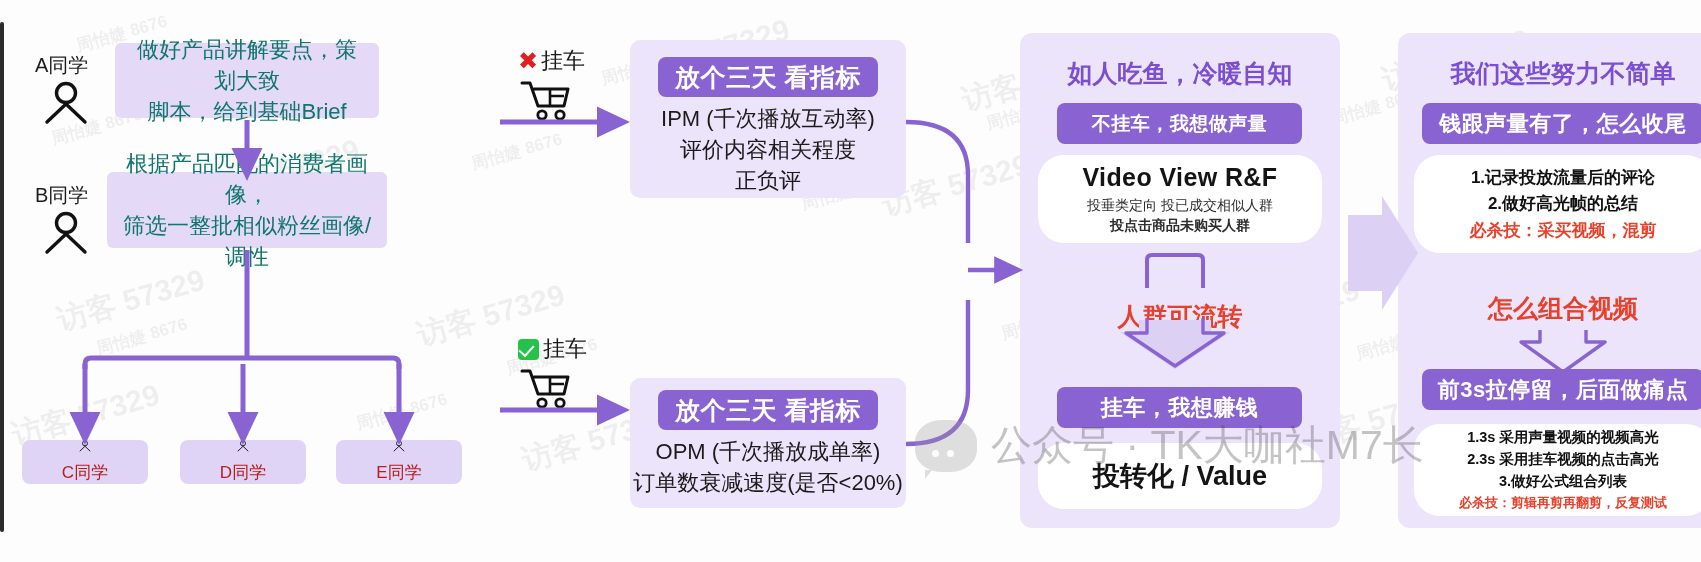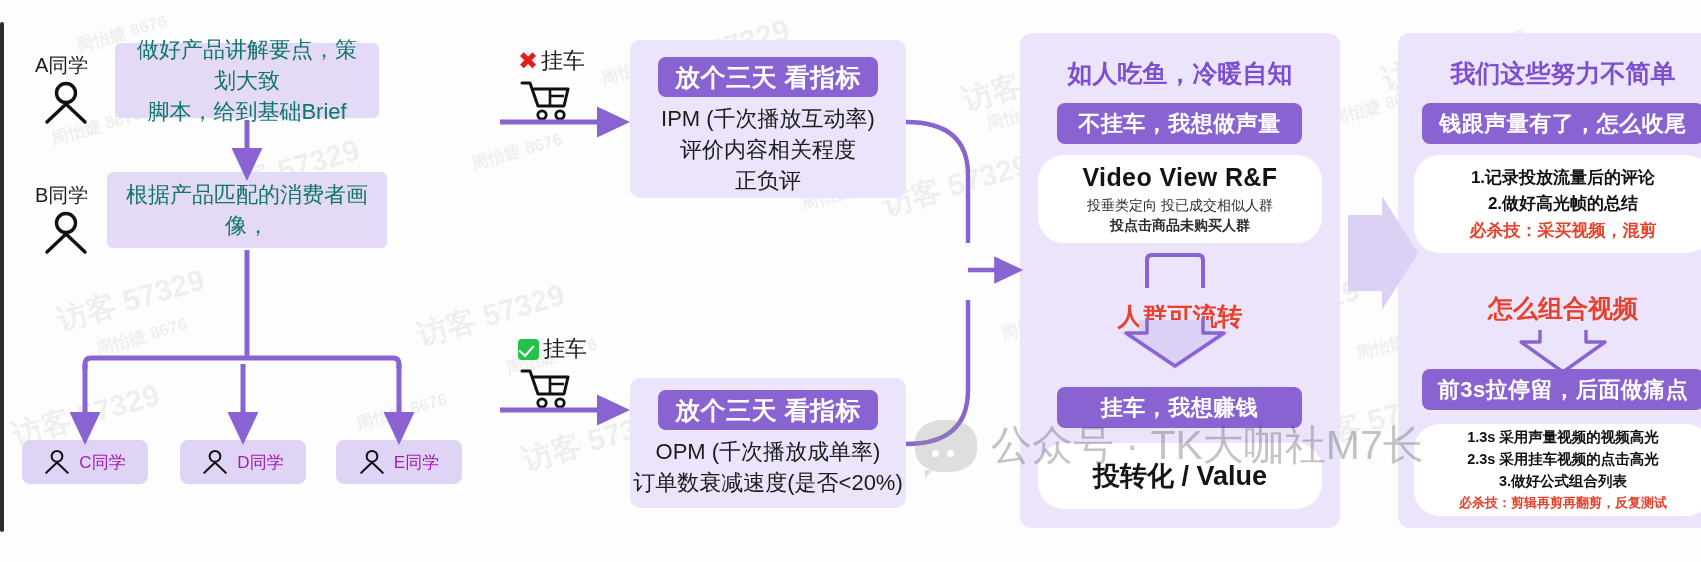--- a/index.html
+++ b/index.html
@@ -23,21 +23,21 @@
   .panel{position:absolute;background:#ece4fb;border-radius:12px;}
 
   .person-label{position:absolute;font-size:20px;color:#1c1c1c;white-space:nowrap;}
   .person-ico{position:absolute;}
 
   .txtbox{position:absolute;background:#e4d9f7;border-radius:6px;
      display:flex;flex-direction:column;align-items:center;justify-content:center;
      color:#0f766e;font-size:22px;line-height:1.42;text-align:center;padding:8px 12px;box-sizing:border-box;}
 
   .stubox{position:absolute;background:#e0d4f6;border-radius:8px;display:flex;align-items:center;
-     justify-content:center;gap:9px;font-size:17px;color:#a21caf;}
+     justify-content:center;gap:9px;font-size:17px;color:#b91c1c;flex-direction:column;}
 
   
   .pill{position:absolute;background:#8a63d2;border-radius:8px;color:#fff;
      display:flex;align-items:center;justify-content:center;font-weight:bold;text-align:left;
      letter-spacing:.5px;box-sizing:border-box;padding:3px 10px;}
 
   .panel-title{position:absolute;color:#7b4fd0;font-weight:bold;font-size:25px;text-align:center;white-space:nowrap;}
 
   .whitecard{position:absolute;background:#fff;border-radius:26px;box-sizing:border-box;
      display:flex;flex-direction:column;align-items:center;justify-content:center;}
@@ -112,20 +112,21 @@
     <path d="M4 42 L23 24 L42 42" fill="none" stroke="#111" stroke-width="3.4" stroke-linecap="round" stroke-linejoin="round"></path>
   </svg>
 
   <div class="txtbox" style="left:115px;top:43px;width:264px;height:75px;">
     <div>做好产品讲解要点，策划大致</div>
     <div>脚本，给到基础Brief</div>
   </div>
 
   <div class="txtbox" style="left:107px;top:172px;width:280px;height:76px;">
     <div>根据产品匹配的消费者画像，</div>
+    <div>筛选一整批相似粉丝画像/调性</div>
   </div>
 
   <div class="stubox" style="left:22px;top:440px;width:126px;height:44px;">
     <svg width="26" height="26" viewBox="0 0 46 46">
       <circle cx="23" cy="13" r="9.5" fill="none" stroke="#111" stroke-width="3.6"></circle>
       <path d="M4 42 L23 24 L42 42" fill="none" stroke="#111" stroke-width="3.6" stroke-linecap="round" stroke-linejoin="round"></path>
     </svg>
     <span>C同学</span>
   </div>
   <div class="stubox" style="left:180px;top:440px;width:126px;height:44px;">
@@ -174,21 +175,21 @@
     <div>正负评</div>
   </div>
 
   <div class="pill" style="left:658px;top:390px;width:220px;height:40px;font-size:25px;">放个三天 看指标</div>
   <div style="position:absolute;left:622px;top:436px;width:292px;text-align:center;font-size:22px;color:#1b1b1b;line-height:1.42;">
     <div>OPM (千次播放成单率)</div>
     <div>订单数衰减速度(是否&lt;20%)</div>
   </div>
 
   <div class="panel-title" style="left:1020px;top:57px;width:320px;">如人吃鱼，冷暖自知</div>
-  <div class="pill" style="left:1057px;top:103px;width:245px;height:41px;font-size:22px;">不挂车，我想做声量</div>
+  <div class="pill" style="left:1057px;top:103px;width:245px;height:41px;font-size:19px;">不挂车，我想做声量</div>
 
   <div class="whitecard" style="left:1038px;top:155px;width:284px;height:88px;">
     <div style="font-size:25px;font-weight:bold;color:#141414;letter-spacing:.4px;">Video View  R&amp;F</div>
     <div style="font-size:14px;color:#2e2e2e;margin-top:5px;">投垂类定向 投已成交相似人群</div>
     <div style="font-size:14px;color:#2e2e2e;margin-top:2px;font-weight:bold;">投点击商品未购买人群</div>
   </div>
 
   <div class="redhead" style="position:absolute;left:1020px;top:300px;width:320px;text-align:center;font-size:25px;">人群可流转</div>
 
   <div class="pill" style="left:1057px;top:387px;width:245px;height:41px;font-size:22px;">挂车，我想赚钱</div>

